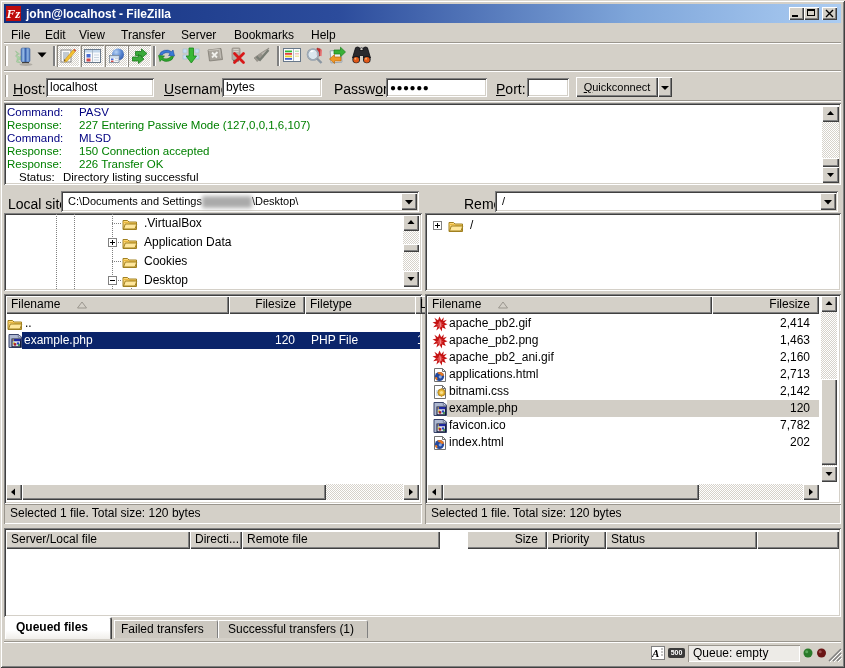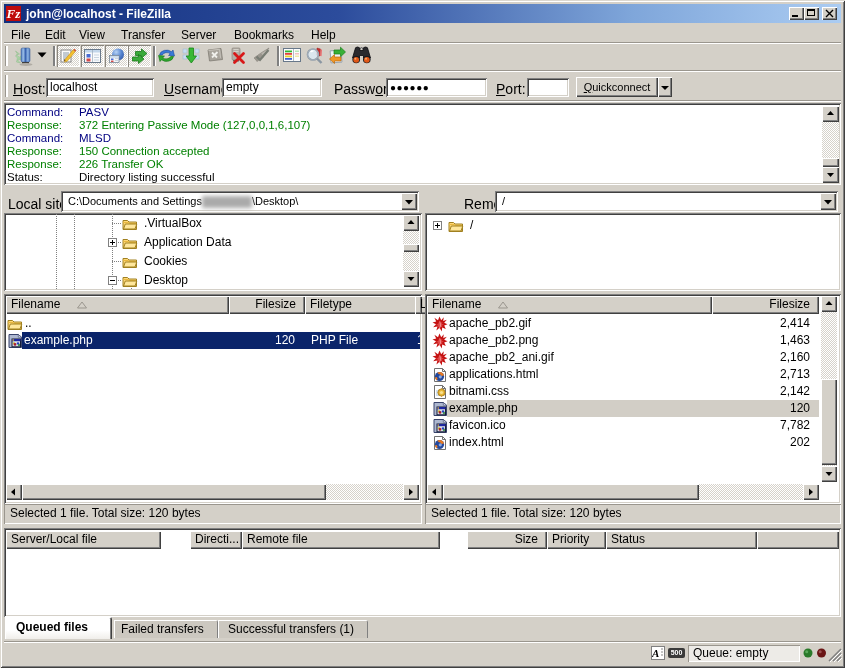--- a/index.html
+++ b/index.html
@@ -198,39 +198,39 @@
     </svg>
 </div>
 <div class="abs hsep" style="top:70px;"></div>
 
 <div class="abs" id="quickconnect" style="left:4px;top:71px;width:837px;height:29px;">
   <div class="abs grip" style="left:2px;top:4px;height:22px;"></div>
 </div>
 <div class="lbl" style="left:13px;top:81px;"><u>H</u>ost:</div>
 <div class="qcbox" style="left:46px;width:108px;">localhost</div>
 <div class="lbl" style="left:164px;top:81px;"><u>U</u>sername:</div>
-<div class="qcbox" style="left:222px;width:100px;">empty</div>
+<div class="qcbox" style="left:222px;width:100px;">bytes</div>
 <div class="lbl" style="left:334px;top:81px;">Passw<u>o</u>rd:</div>
 <div class="qcbox" style="left:386px;width:101px;letter-spacing:0.5px;font-size:10px;">●●●●●●</div>
 <div class="lbl" style="left:496px;top:81px;"><u>P</u>ort:</div>
 <div class="qcbox" style="left:527px;width:42px;"></div>
 <div class="abs raised" style="left:576px;top:77px;width:82px;height:20px;text-align:center;line-height:20px;font-size:11px;"><u>Q</u>uickconnect</div>
 <div class="abs raised" style="left:658px;top:77px;width:14px;height:20px;"><svg width="14" height="20">
       <path d="M3 9 h8 l-4 4z" fill="#000"></path>
     </svg></div>
 <div class="abs hsep" style="top:100px;"></div>
 
 <div class="abs sunken log"></div>
 <div class="abs" id="logtext" style="left:0px;top:105px;">
   <div class="logline" style="top:1px;color:#000080;">Command:<span style="position:absolute;left:72px;">PASV</span></div>
-  <div class="logline" style="top:14px;color:#008000;">Response:<span style="position:absolute;left:72px;">372 Entering Passive Mode (127,0,0,1,6,107)</span></div>
+  <div class="logline" style="top:14px;color:#008000;">Response:<span style="position:absolute;left:72px;">227 Entering Passive Mode (127,0,0,1,6,107)</span></div>
   <div class="logline" style="top:27px;color:#000080;">Command:<span style="position:absolute;left:72px;">MLSD</span></div>
   <div class="logline" style="top:40px;color:#008000;">Response:<span style="position:absolute;left:72px;">150 Connection accepted</span></div>
   <div class="logline" style="top:53px;color:#008000;">Response:<span style="position:absolute;left:72px;">226 Transfer OK</span></div>
-  <div class="logline" style="top:66px;color:#000000;">Status:<span style="position:absolute;left:72px;text-align:right;">Directory listing successful</span></div>
+  <div class="logline" style="top:66px;color:#000000;padding-left:12px;">Status:<span style="position:absolute;left:56px;text-align:right;">Directory listing successful</span></div>
 </div>
 
 <div class="abs dither" style="left:822px;top:106px;width:17px;height:77px;"></div>
 <div class="sbbtn" style="left:822px;top:106px;width:17px;height:16px;"><svg width="17" height="16">
       <path d="M5 9 h7 l-3.5 -4z" fill="#000"></path>
     </svg></div>
 <div class="sbbtn" style="left:822px;top:158px;width:17px;height:9px;"></div>
 <div class="sbbtn" style="left:822px;top:167px;width:17px;height:16px;"><svg width="17" height="16">
       <path d="M5 6 h7 l-3.5 4z" fill="#000"></path>
     </svg></div>
@@ -472,21 +472,21 @@
 <div class="sbbtn" style="left:443px;top:484px;width:256px;height:16px;"></div>
 <div class="sbbtn" style="left:803px;top:484px;width:16px;height:16px;"><svg width="16" height="16">
         <path d="M6 4.5 v7 l4 -3.5z" fill="#000"></path>
       </svg></div>
 <div class="statusline" style="left:425px;width:416px;">Selected 1 file. Total size: 120 bytes</div>
 </div>
 
 <div id="queue">
 <div class="abs" style="left:4px;top:528px;width:837px;height:89px;background:#fff;box-shadow:inset 1px 1px 0 #808080, inset -1px -1px 0 #fff, inset 2px 2px 0 #404040, inset -2px -2px 0 #d4d0c8;"></div>
 <div class="abs" style="left:6px;top:531px;width:833px;height:18px;">
-  <div class="hcell" style="left:0px;width:155px;">Server/Local file</div>
+  <div class="hcell" style="left:0px;width:184px;">Server/Local file</div>
   <div class="hcell" style="left:184px;width:52px;">Directi...</div>
   <div class="hcell" style="left:236px;width:198px;">Remote file</div>
   <div class="hcell" style="left:461px;width:80px;text-align:right;padding-right:9px;">Size</div>
   <div class="hcell" style="left:541px;width:59px;">Priority</div>
   <div class="hcell" style="left:600px;width:151px;">Status</div>
   <div class="hcell" style="left:751px;width:82px;"></div>
 </div>
 
 <div class="tab" style="left:114px;top:620px;width:104px;height:18px;background:#ccc8c0;box-shadow:inset 1px 1px 0 #fff, inset -1px 0 0 #808080;line-height:18px;padding-left:7px;border-top-right-radius:2px;">Failed transfers</div>
 <div class="tab" style="left:218px;top:620px;width:150px;height:18px;background:#ccc8c0;box-shadow:inset 1px 1px 0 #fff, inset -1px 0 0 #808080;line-height:18px;padding-left:10px;border-top-right-radius:2px;">Successful transfers (1)</div>

